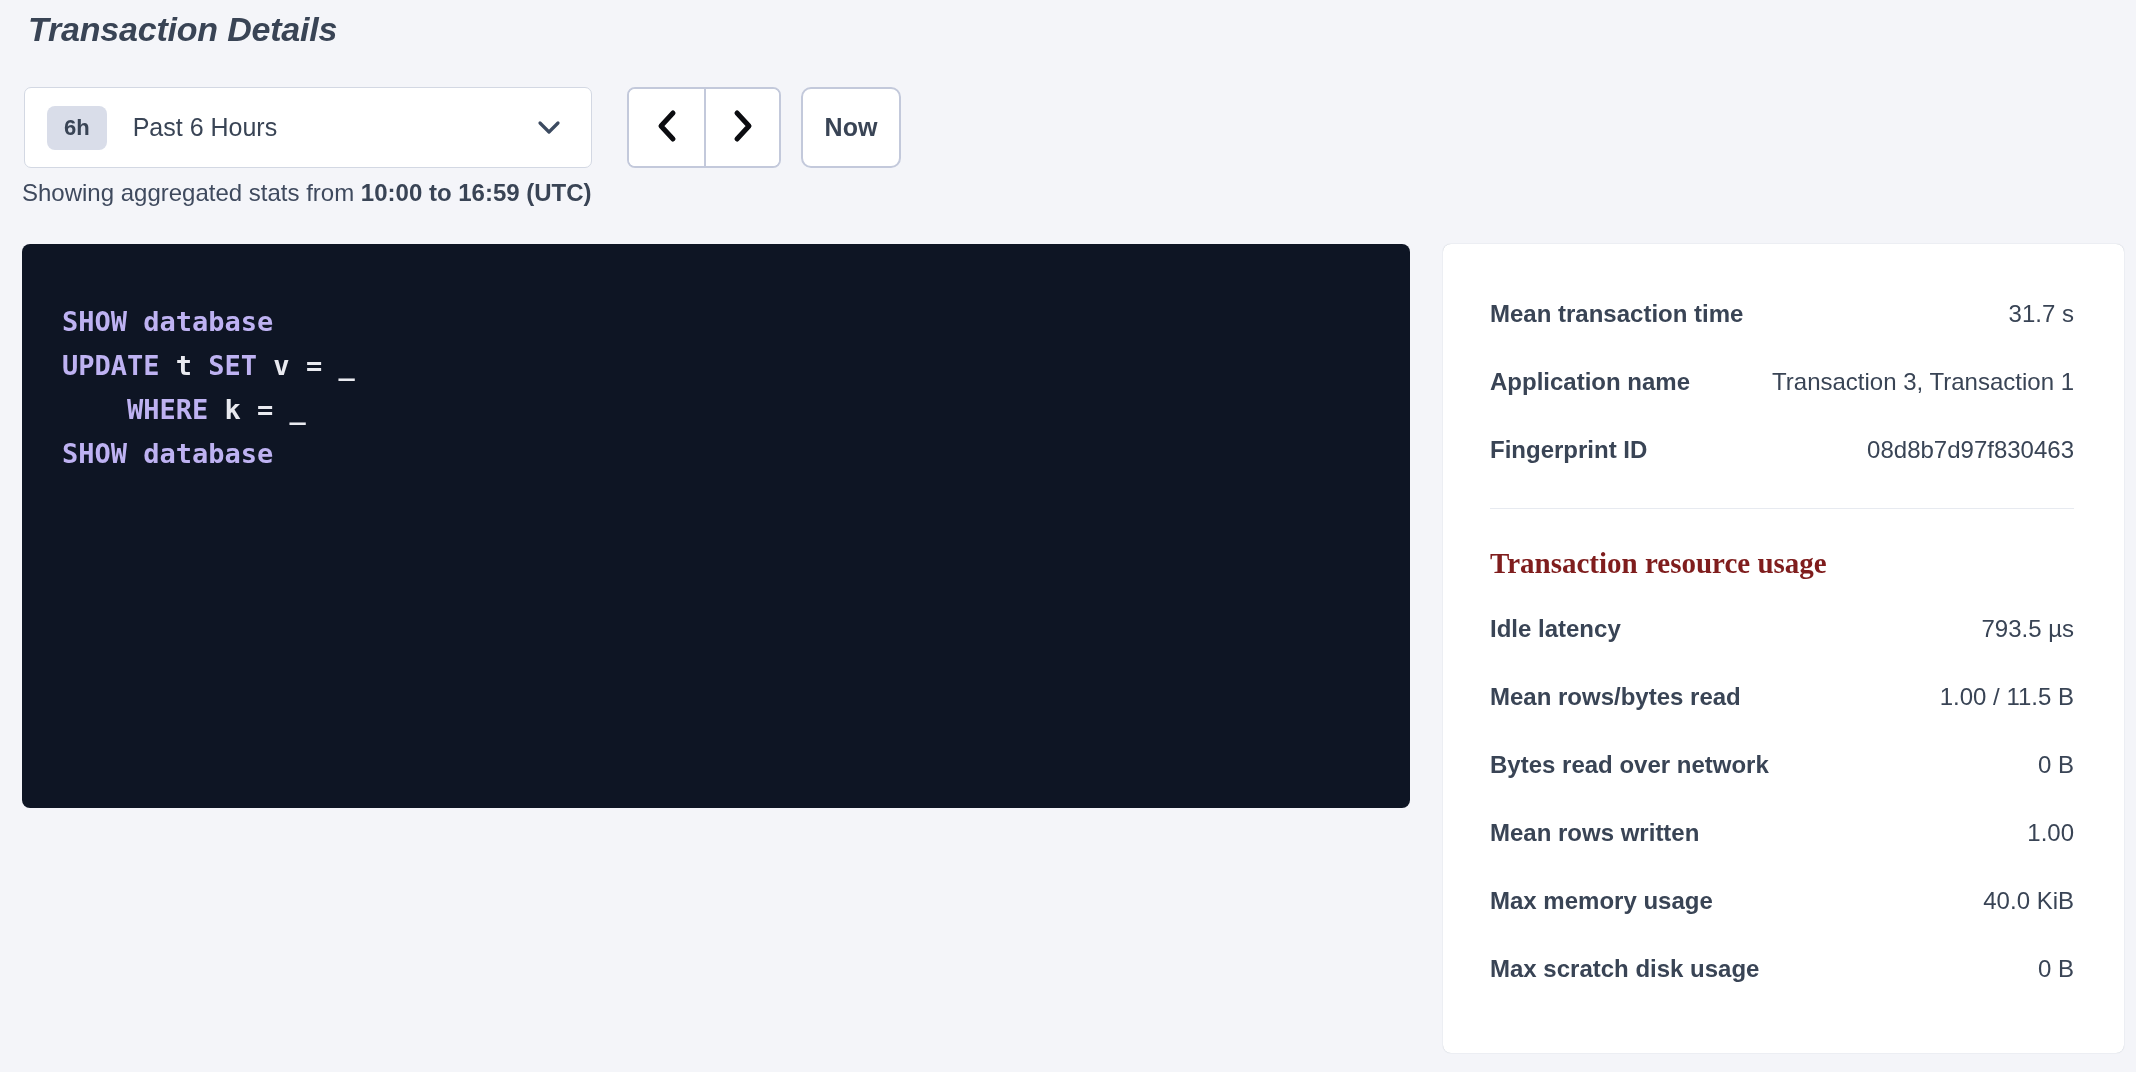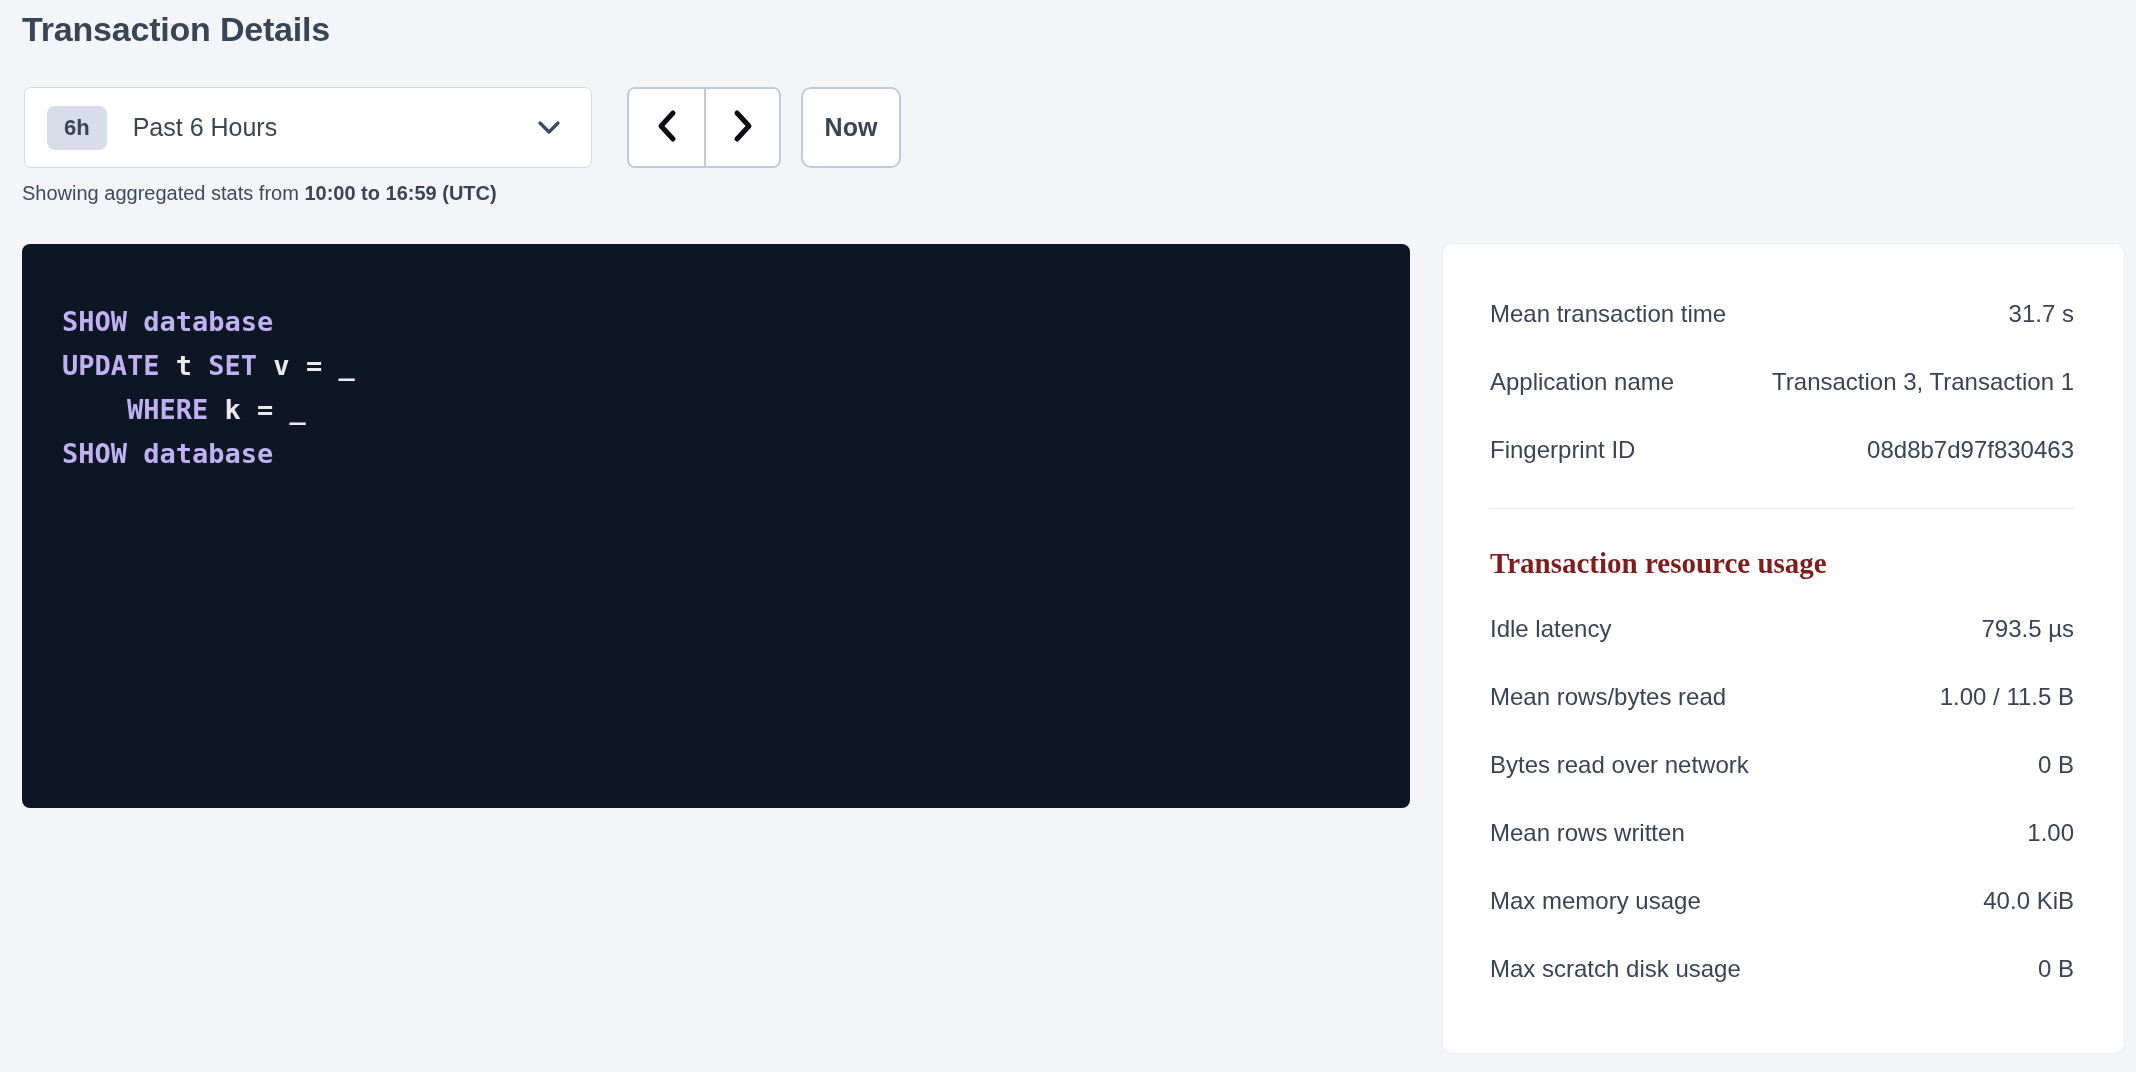--- a/index.html
+++ b/index.html
@@ -8,25 +8,26 @@
     background: #f4f5f9;
     font-family: "Liberation Sans", sans-serif;
     color: #394455;
     overflow: hidden;
   }
   .page { position: relative; width: 2136px; height: 1072px; }
 
   
   .page-title {
     position: absolute;
-    left: 22px; top: 10px;
+    left: 28px; top: 10px;
     font-size: 34px;
     font-weight: 700;
     color: #394455;
     letter-spacing: -0.2px;
+    font-style: italic;
   }
 
   
   .controls {
     position: absolute;
     left: 24px; top: 87px;
     display: flex;
     align-items: stretch;
     height: 81px;
   }
@@ -87,21 +88,21 @@
     font-size: 25px;
     font-weight: 700;
     color: #394455;
     cursor: pointer;
   }
 
   
   .subtitle {
     position: absolute;
     left: 22px; top: 178px;
-    font-size: 20px;
+    font-size: 24px;
     color: #3f4a5e;
     line-height: 30px;
   }
   .subtitle b { font-weight: 700; color: #394455; }
 
   
   .content {
     position: absolute;
     left: 22px; top: 244px;
     display: flex;
@@ -138,21 +139,21 @@
     padding: 36px 50px 40px 47px;
   }
   .summary-row {
     display: flex;
     justify-content: space-between;
     align-items: baseline;
     padding: 20px 0;
   }
   .row-label {
     font-size: 24px;
-    font-weight: 400;
+    font-weight: 700;
     color: #394455;
   }
   .row-value {
     font-size: 24px;
     font-weight: 400;
     color: #394455;
     text-align: left;
     white-space: nowrap;
   }
   .card-divider {

